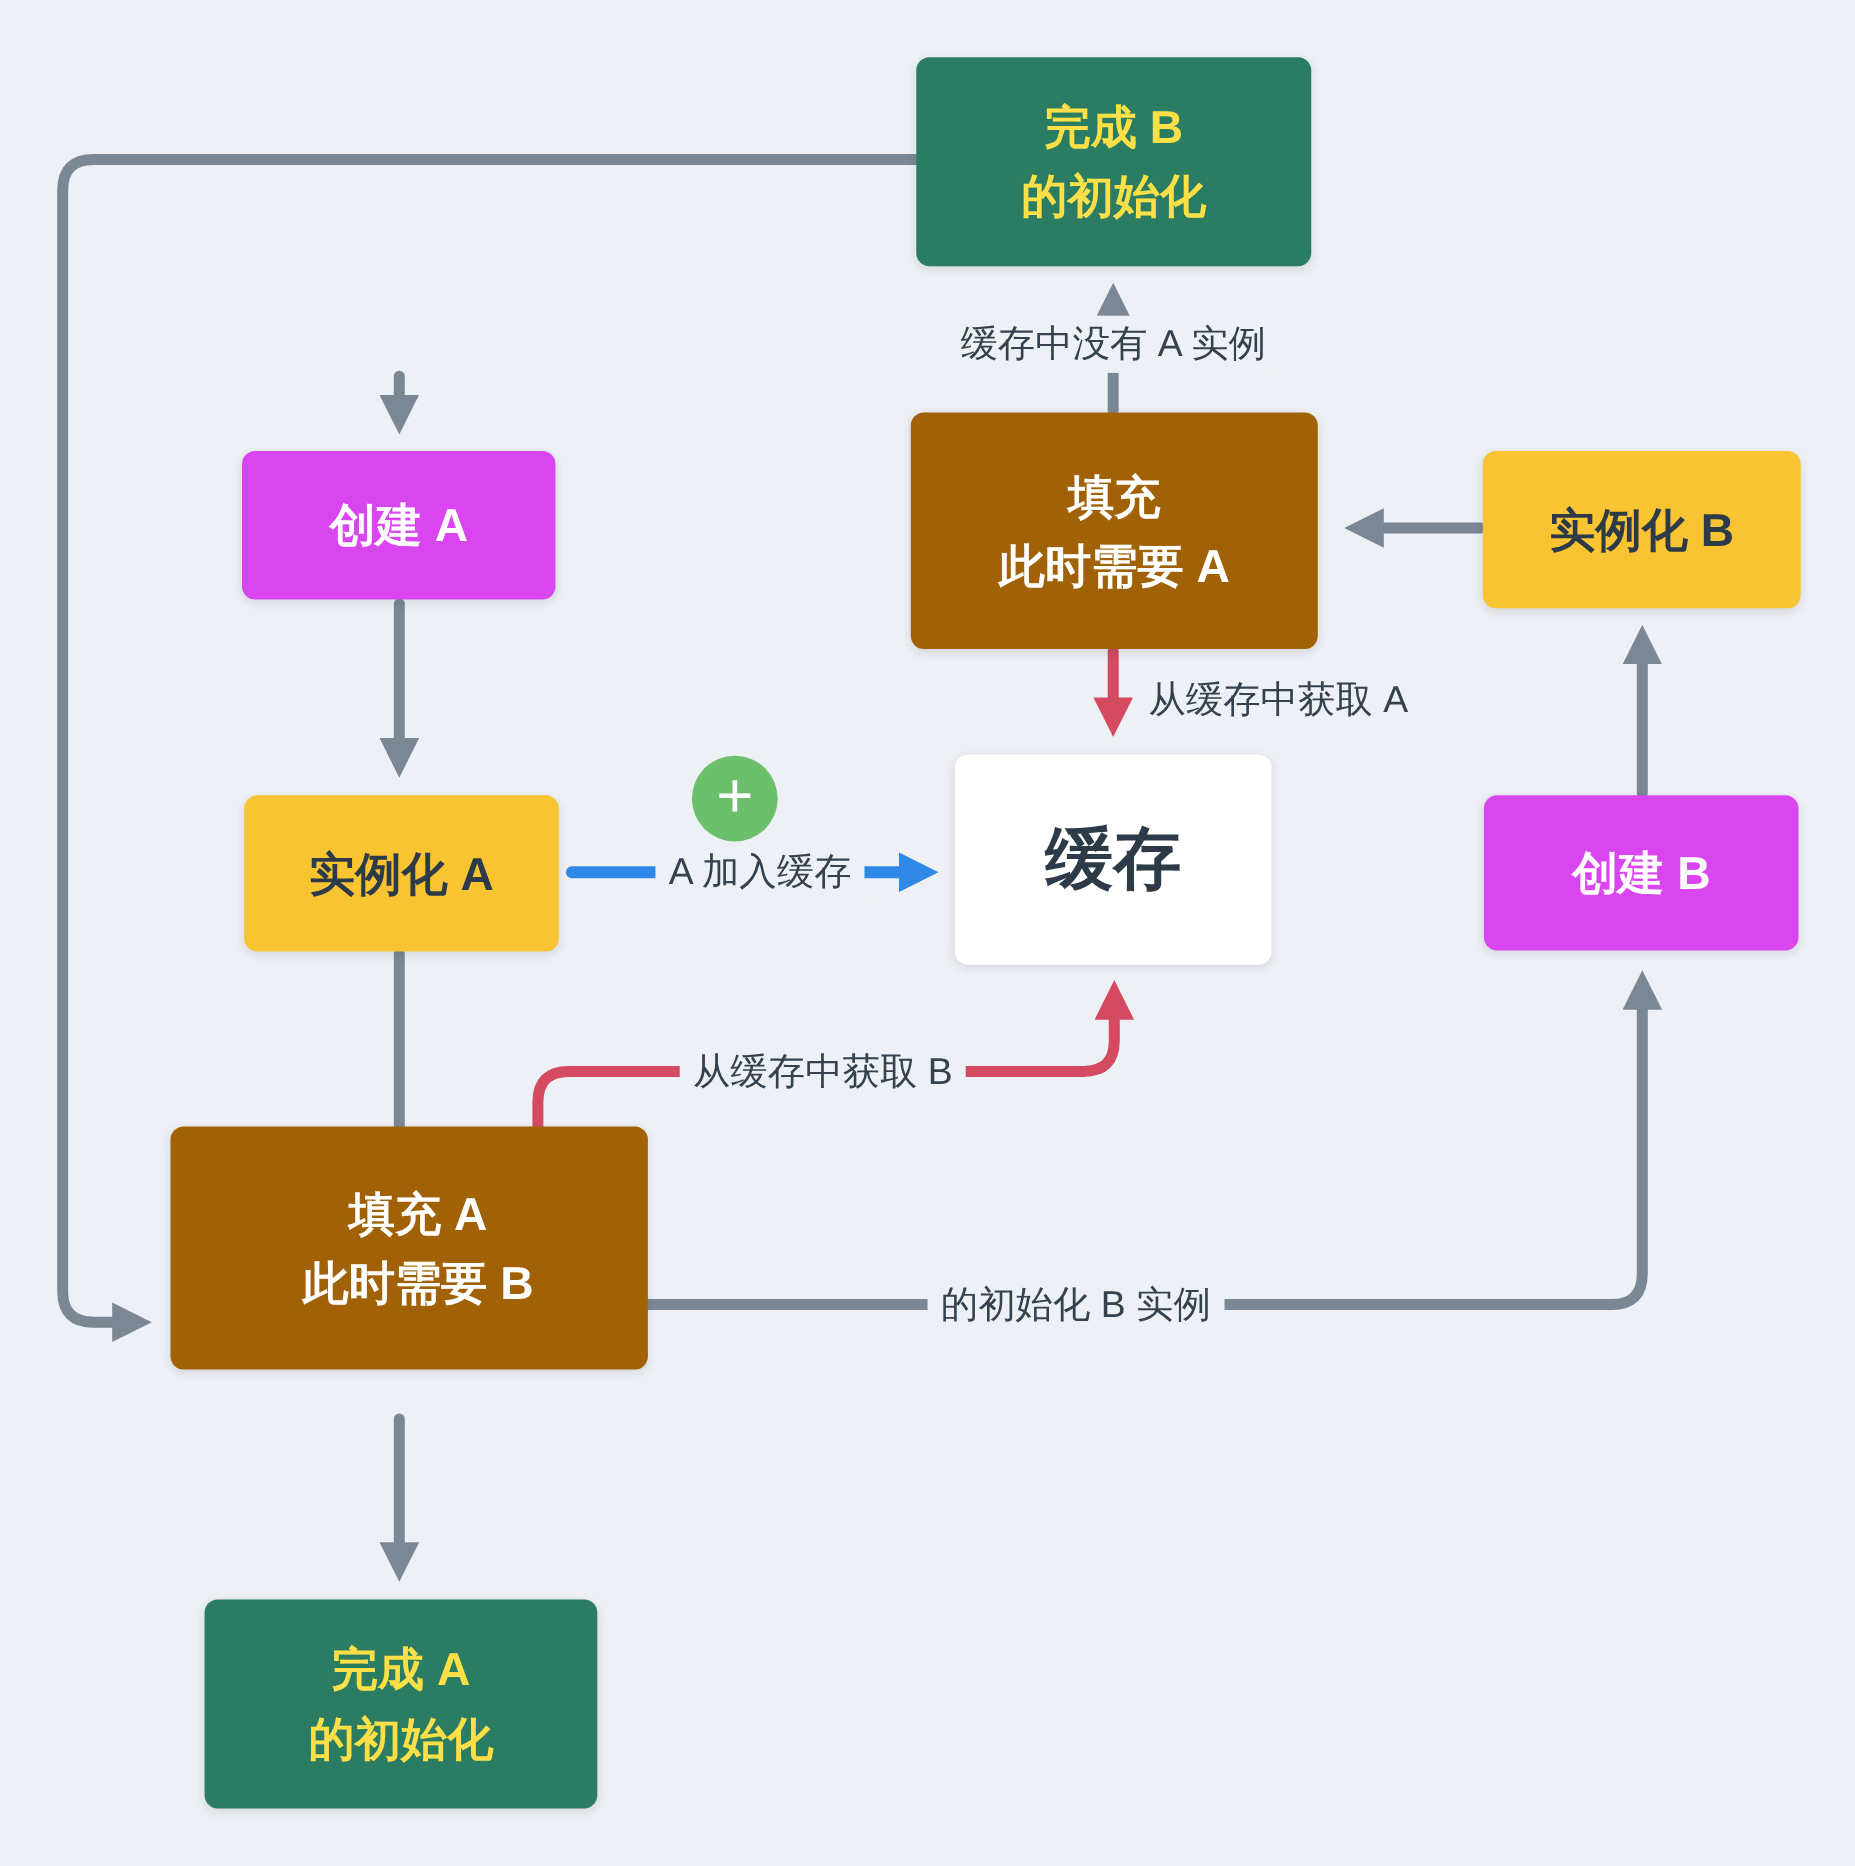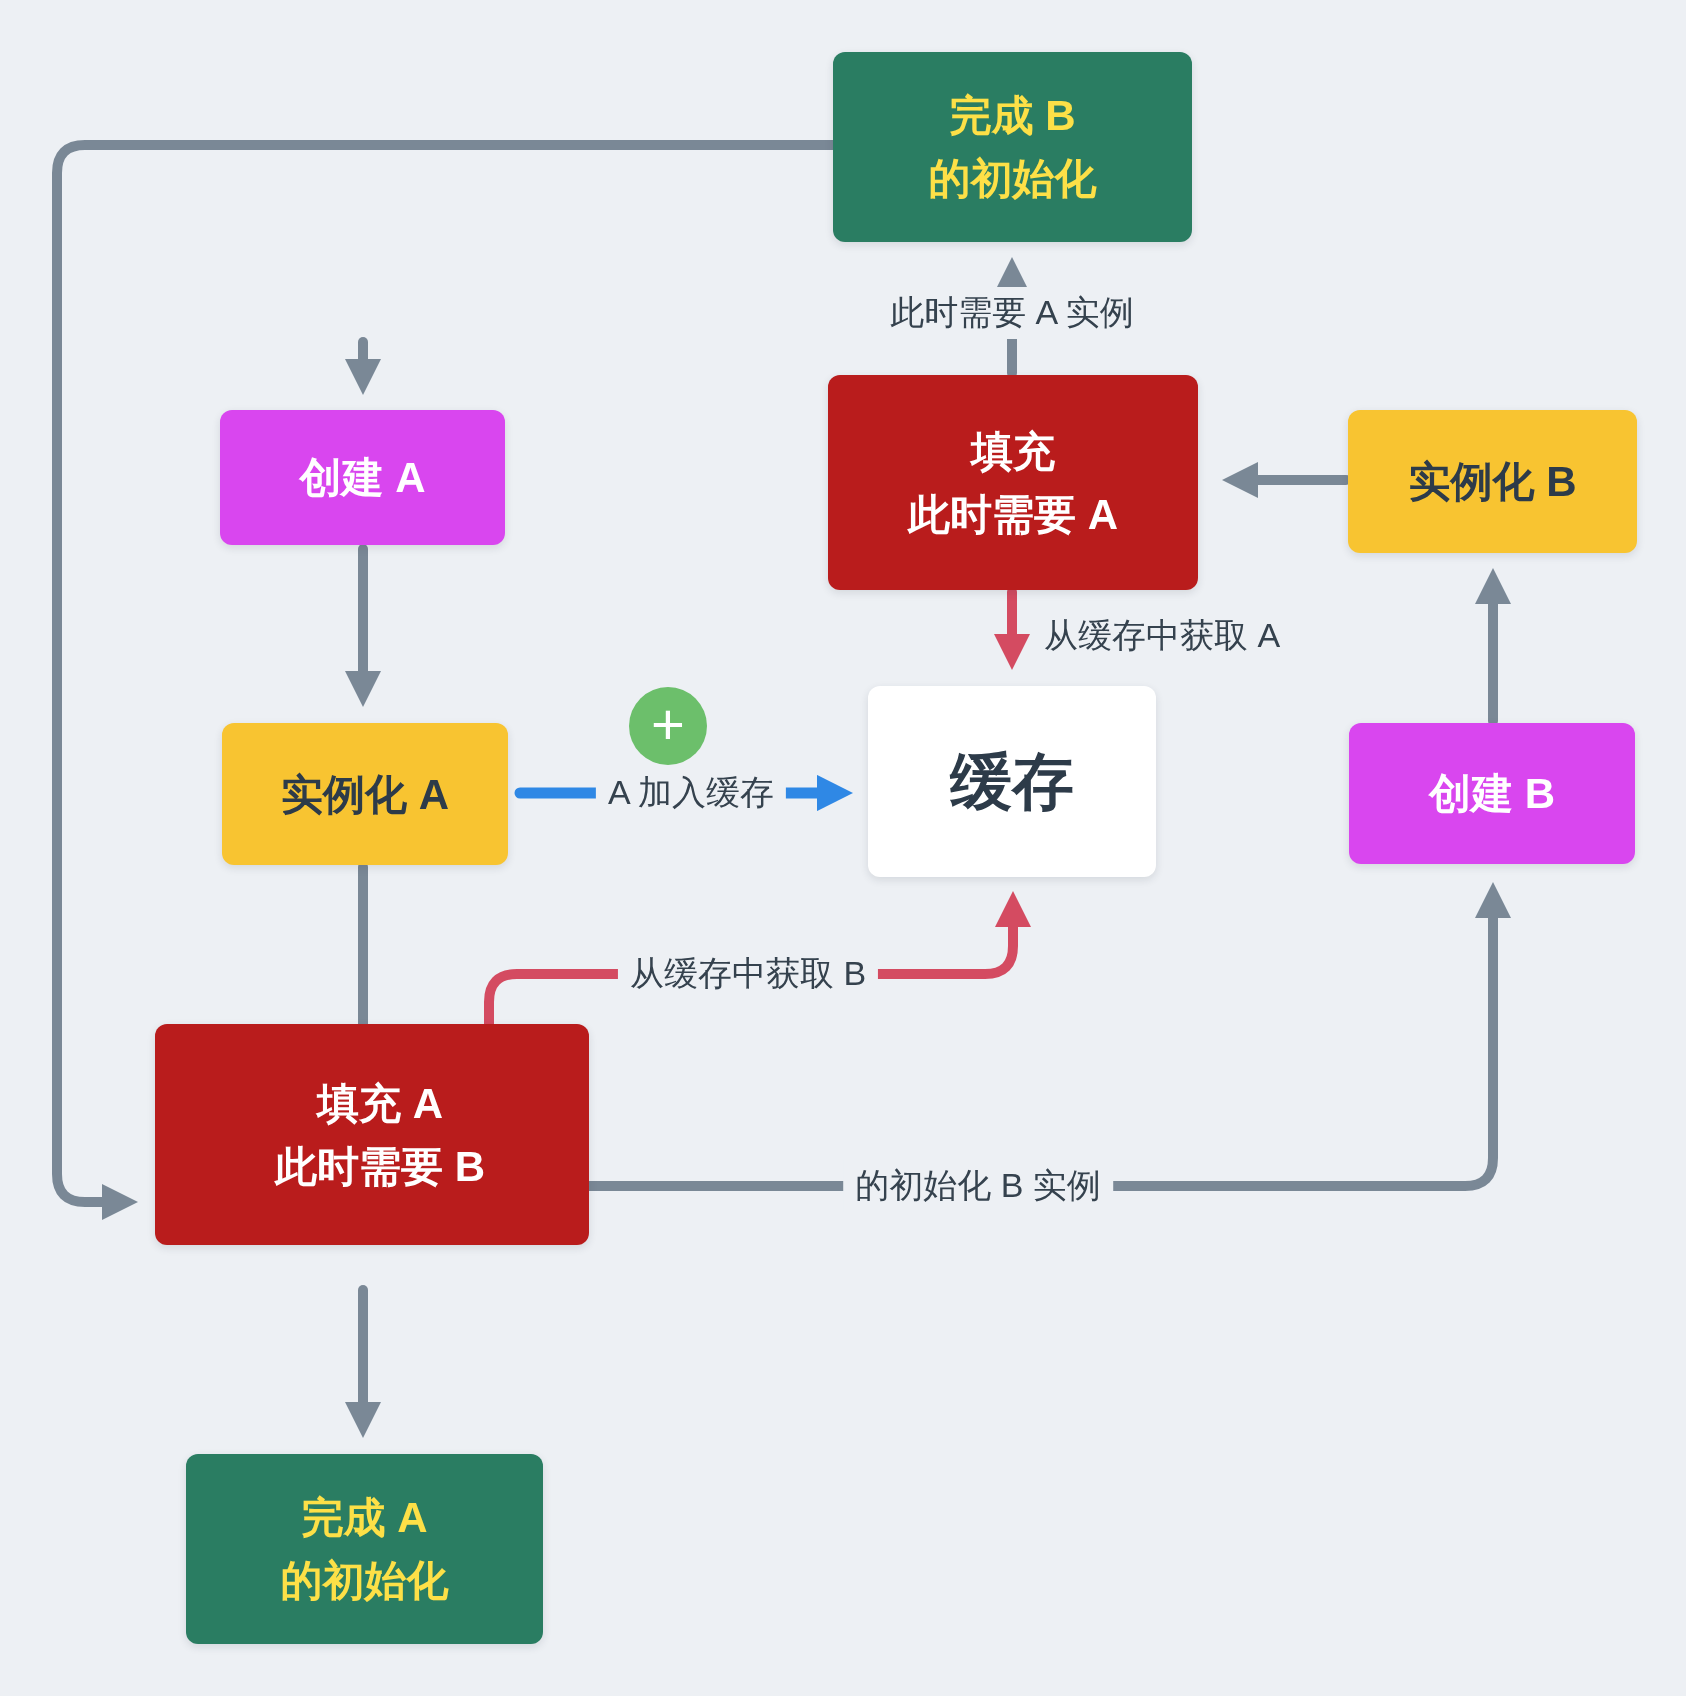--- a/index.html
+++ b/index.html
@@ -14,21 +14,21 @@
   .node{
     position:absolute;z-index:2;
     display:flex;align-items:center;justify-content:center;
     text-align:center;
     border-radius:12px;
     font-weight:700;font-size:42px;line-height:1.5;
     white-space:pre-line;
     box-shadow:0 3px 9px rgba(30,42,56,0.12);
   }
   .node.dark  {background:#d946ef;color:#ffffff;}
-  .node.red   {background:#b91c1c;color:#ffffff;}
+  .node.red   {background:#a16207;color:#ffffff;}
   .node.green {background:#2a7d62;color:#fde047;}
   .node.yellow{background:#f8c431;color:#2d3b49;}
   .node.white {background:#ffffff;color:#2d3b49;}
 
   #n-start    {left:245px;top:243px;width:238px;height:95px;border-radius:48px;
                font-size:34px;font-weight:500;box-shadow:0 4px 10px rgba(30,42,56,0.08);}
   #n-create-a {left:220px;top:410px;width:285px;height:135px;}
   #n-inst-a   {left:222px;top:723px;width:286px;height:142px;}
   #n-done-b   {left:833px;top:52px;width:359px;height:190px;}
   #n-fill-need-a{left:828px;top:375px;width:370px;height:215px;}
@@ -117,21 +117,21 @@
   <div class="node white" id="n-cache">缓存</div>
 
   <div class="node dark" id="n-create-b">创建 B</div>
 
   <div class="node red" id="n-fill-need-b">填充 A
 此时需要 B</div>
 
   <div class="node green" id="n-done-a">完成 A
 的初始化</div>
 
-  <div class="elabel" id="el-cache-has-a">此时需要 A 实例</div>
+  <div class="elabel" id="el-cache-has-a">缓存中没有 A 实例</div>
 
   <div class="elabel" id="el-get-a">从缓存中获取 A</div>
 
   <div class="elabel" id="el-a-into-cache">A 加入缓存</div>
 
   <div class="elabel" id="el-get-b">从缓存中获取 B</div>
 
   <div class="elabel" id="el-cache-no-b">的初始化 B 实例</div>
 
   <div class="plus-badge">+</div>

